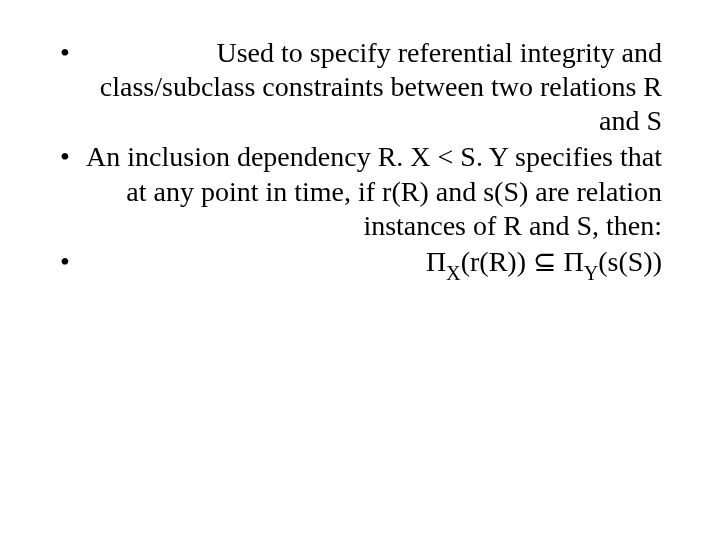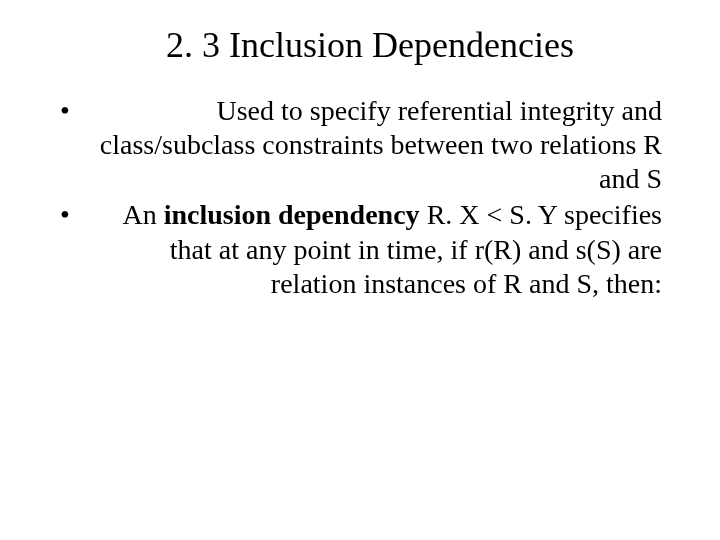--- a/index.html
+++ b/index.html
@@ -38,35 +38,37 @@
     padding-left: 34px;
     margin-bottom: 2px;
   }
   ul.bullets > li::before {
     content: "•";
     position: absolute;
     left: 8px;
     top: 0;
     font-size: 28px;
   }
-  .bold { font-weight: bold; }
+  .bold { font-weight: normal; }
   .sub { font-size: 0.72em; vertical-align: sub; position: relative; top: 0.12em; }
 </style>
 </head>
 <body>
 
 <div class="slide">
-  <h1 class="title">2. 3 Inclusion Dependencies</h1>
 
   <ul class="bullets">
 
     <li>
       <span>Used to specify referential integrity and class/subclass constraints between two relations R and S</span>
     </li>
 
     <li>
       <span>An </span><span class="bold">inclusion dependency</span><span> R. X &lt; S. Y specifies that at any point in time, if r(R) and s(S) are relation instances of R and S, then:</span>
     </li>
 
+    <li>
+      <span>Π</span><span class="sub">X</span><span>(r(R)) </span><span>⊆</span><span> </span><span>Π</span><span class="sub">Y</span><span>(s(S))</span>
+    </li>
 
 
   </ul>
 </div>
 
 </body></html>

